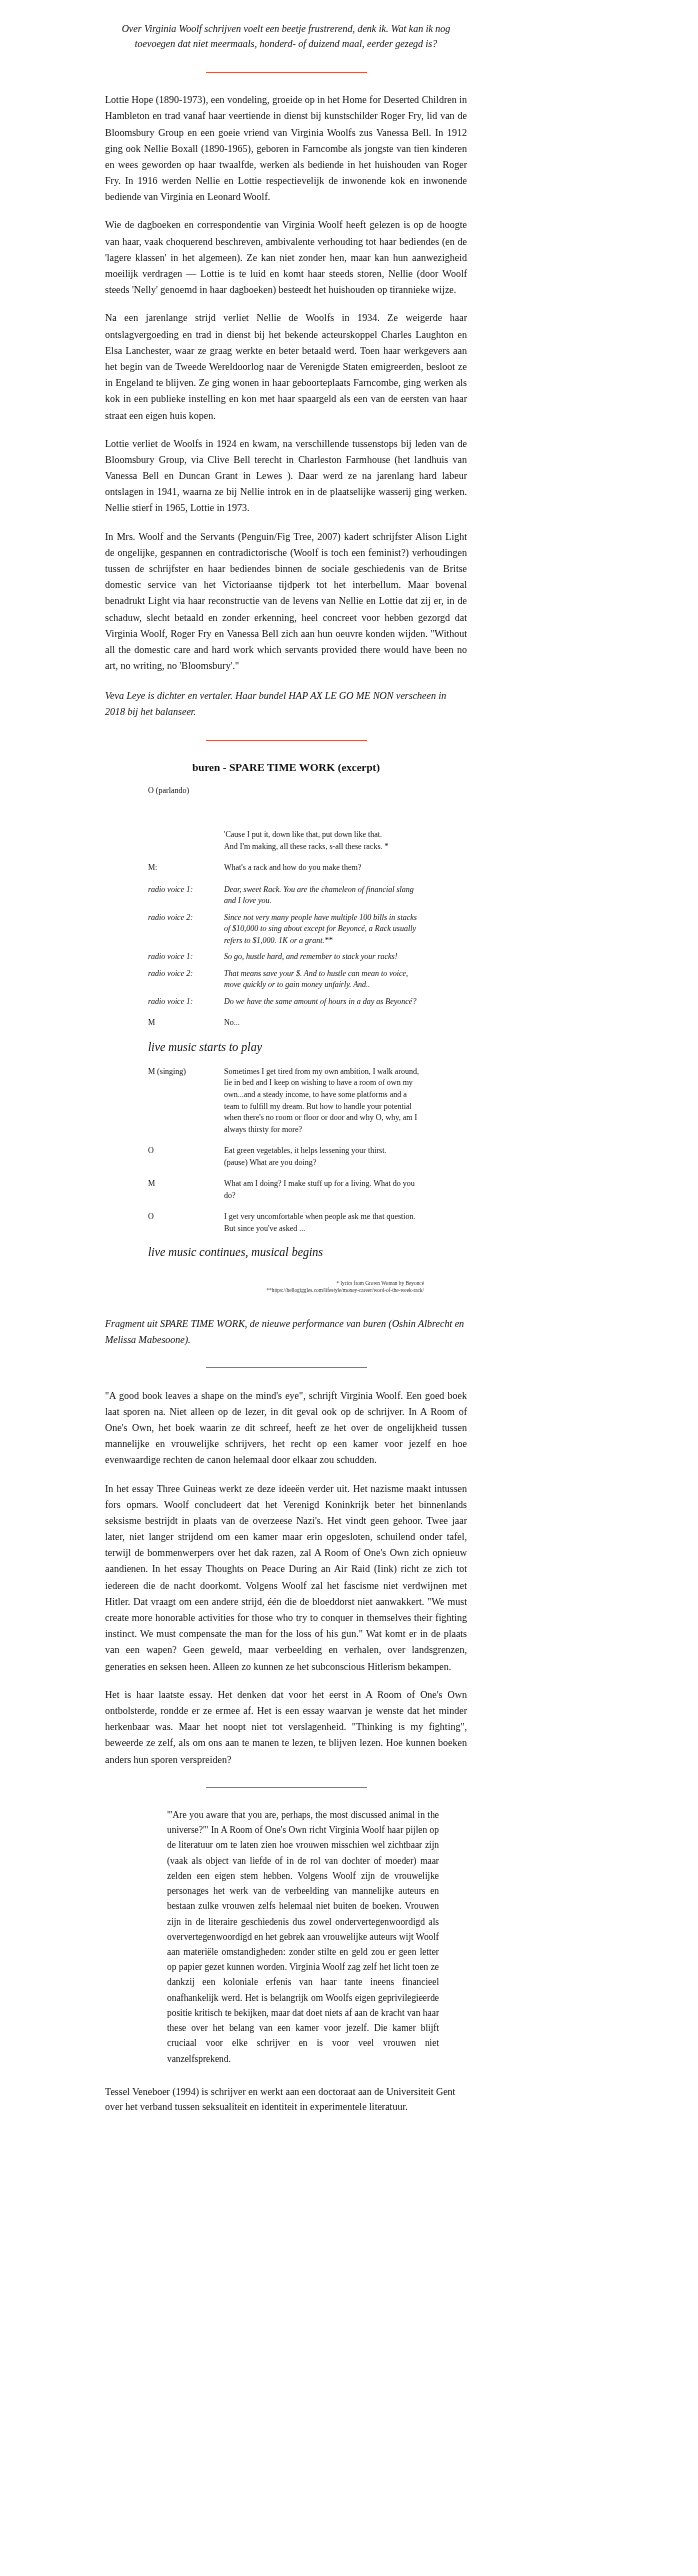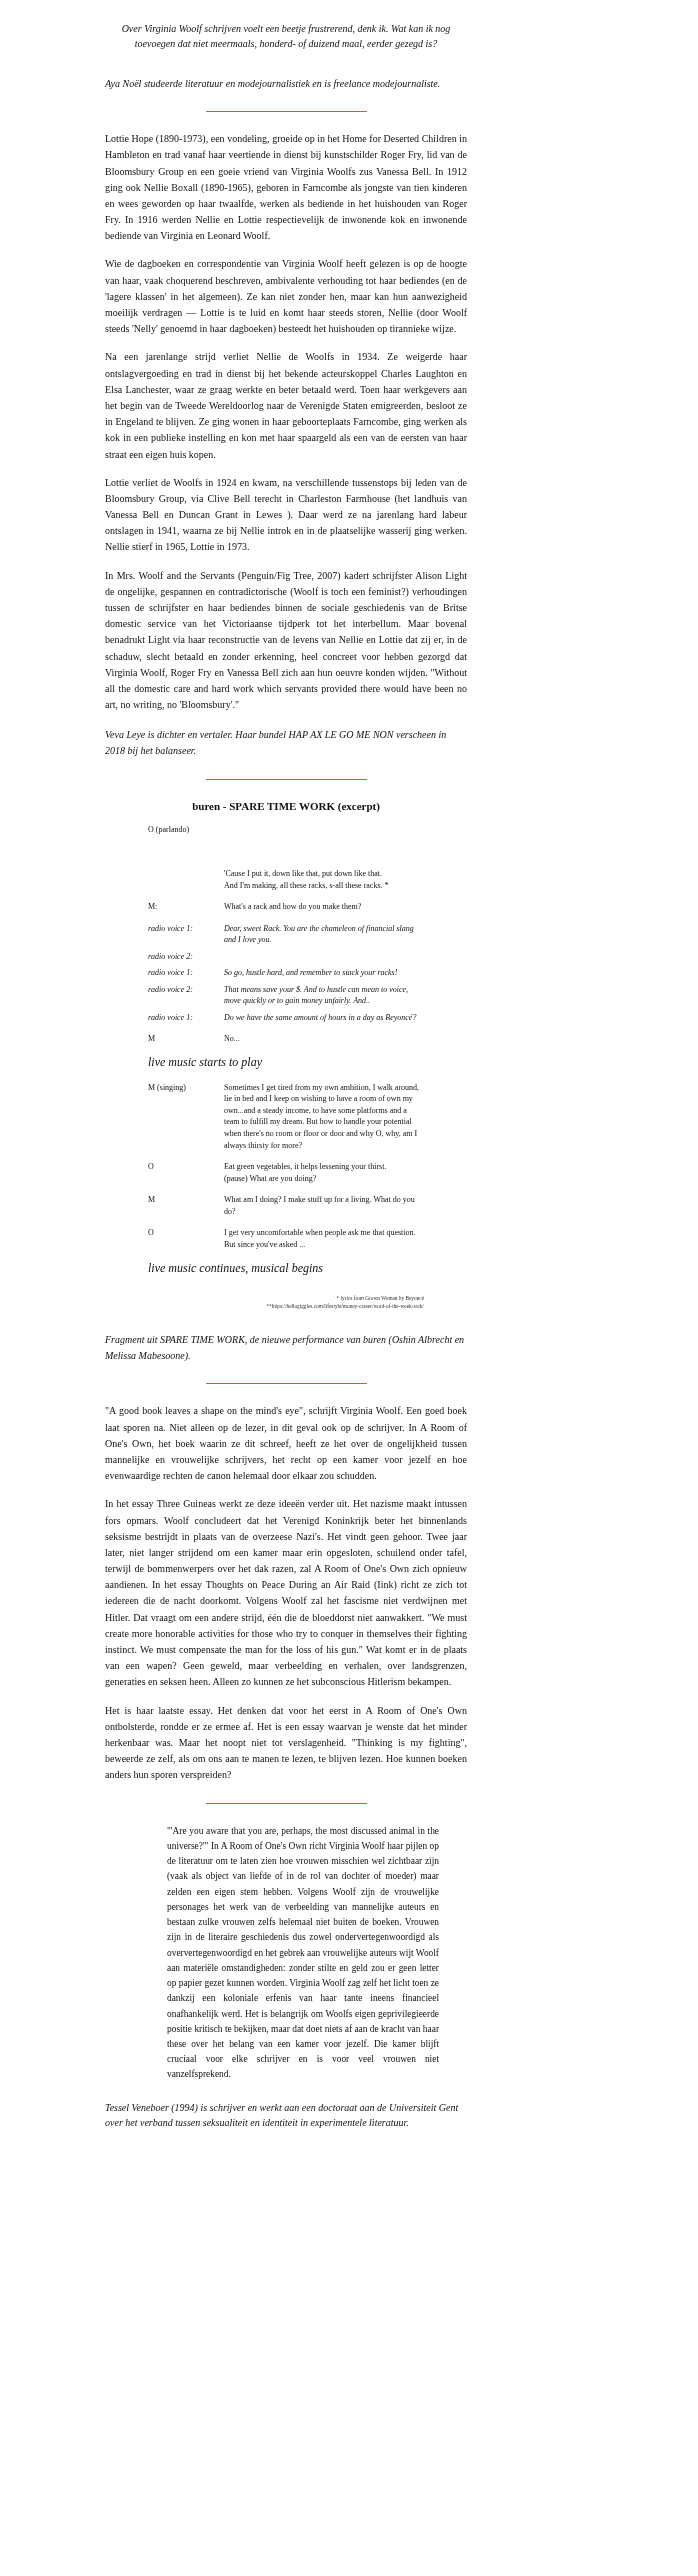--- a/index.html
+++ b/index.html
@@ -115,36 +115,34 @@
     margin: 0;
     padding: 0 28px 0 62px;
     font-size: 9.4px;
     line-height: 1.62;
     text-align: justify;
   }
   blockquote.pull p {
     margin: 0 0 9.8px 0;
   }
   .tail {
-    font-style: italic;
     font-size: 10px;
     line-height: 1.55;
     margin: 17px 0 0 0;
   }
 </style>
 </head>
 <body>
 
 <div class="page">
 
   <div class="intro">
     <p>Over Virginia Woolf schrijven voelt een beetje frustrerend, denk ik. Wat kan ik nog toevoegen dat niet meermaals, honderd- of duizend maal, eerder gezegd is?</p>
   </div>
 
-  <div class="byline">Aya Noël studeerde literatuur en modejournalistiek en is freelance modejournaliste.</div>
 
   <div class="rule-wrap">
       <div class="rule"></div>
     </div>
 
   <p class="body">Lottie Hope (1890-1973), een vondeling, groeide op in het Home for Deserted Children in Hambleton en trad vanaf haar veertiende in dienst bij kunstschilder Roger Fry, lid van de Bloomsbury Group en een goeie vriend van Virginia Woolfs zus Vanessa Bell. In 1912 ging ook Nellie Boxall (1890-1965), geboren in Farncombe als jongste van tien kinderen en wees geworden op haar twaalfde, werken als bediende in het huishouden van Roger Fry. In 1916 werden Nellie en Lottie respectievelijk de inwonende kok en inwonende bediende van Virginia en Leonard Woolf.</p>
   <p class="body">Wie de dagboeken en correspondentie van Virginia Woolf heeft gelezen is op de hoogte van haar, vaak choquerend beschreven, ambivalente verhouding tot haar bediendes (en de 'lagere klassen' in het algemeen). Ze kan niet zonder hen, maar kan hun aanwezigheid moeilijk verdragen — Lottie is te luid en komt haar steeds storen, Nellie (door Woolf steeds 'Nelly' genoemd in haar dagboeken) besteedt het huishouden op tirannieke wijze.</p>
   <p class="body">Na een jarenlange strijd verliet Nellie de Woolfs in 1934. Ze weigerde haar ontslagvergoeding en trad in dienst bij het bekende acteurskoppel Charles Laughton en Elsa Lanchester, waar ze graag werkte en beter betaald werd. Toen haar werkgevers aan het begin van de Tweede Wereldoorlog naar de Verenigde Staten emigreerden, besloot ze in Engeland te blijven. Ze ging wonen in haar geboorteplaats Farncombe, ging werken als kok in een publieke instelling en kon met haar spaargeld als een van de eersten van haar straat een eigen huis kopen.</p>
   <p class="body">Lottie verliet de Woolfs in 1924 en kwam, na verschillende tussenstops bij leden van de Bloomsbury Group, via Clive Bell terecht in Charleston Farmhouse (het landhuis van Vanessa Bell en Duncan Grant in Lewes ). Daar werd ze na jarenlang hard labeur ontslagen in 1941, waarna ze bij Nellie introk en in de plaatselijke wasserij ging werken. Nellie stierf in 1965, Lottie in 1973.</p>
   <p class="body">In Mrs. Woolf and the Servants (Penguin/Fig Tree, 2007) kadert schrijfster Alison Light de ongelijke, gespannen en contradictorische (Woolf is toch een feminist?) verhoudingen tussen de schrijfster en haar bediendes binnen de sociale geschiedenis van de Britse domestic service van het Victoriaanse tijdperk tot het interbellum. Maar bovenal benadrukt Light via haar reconstructie van de levens van Nellie en Lottie dat zij er, in de schaduw, slecht betaald en zonder erkenning, heel concreet voor hebben gezorgd dat Virginia Woolf, Roger Fry en Vanessa Bell zich aan hun oeuvre konden wijden. "Without all the domestic care and hard work which servants provided there would have been no art, no writing, no 'Bloomsbury'."</p>
@@ -170,20 +168,21 @@
         <div class="txt">What's a rack and how do you make them?</div>
       </div>
 
       <div class="line gap">
         <div class="spk ital">radio voice 1:</div>
         <div class="txt ital">Dear, sweet Rack. You are the chameleon of financial slang and I love you.</div>
       </div>
 
       <div class="line">
         <div class="spk ital">radio voice 2:</div>
+        <div class="txt ital">Since not very many people have multiple 100 bills in stacks of $10,000 to sing about except for Beyoncé, a Rack usually refers to $1,000. 1K or a grant.**</div>
       </div>
 
       <div class="line">
         <div class="spk ital">radio voice 1:</div>
         <div class="txt ital">So go, hustle hard, and remember to stack your racks!</div>
       </div>
 
       <div class="line">
         <div class="spk ital">radio voice 2:</div>
         <div class="txt ital">That means save your $. And to hustle can mean to voice, move quickly or to gain money unfairly. And..</div>

